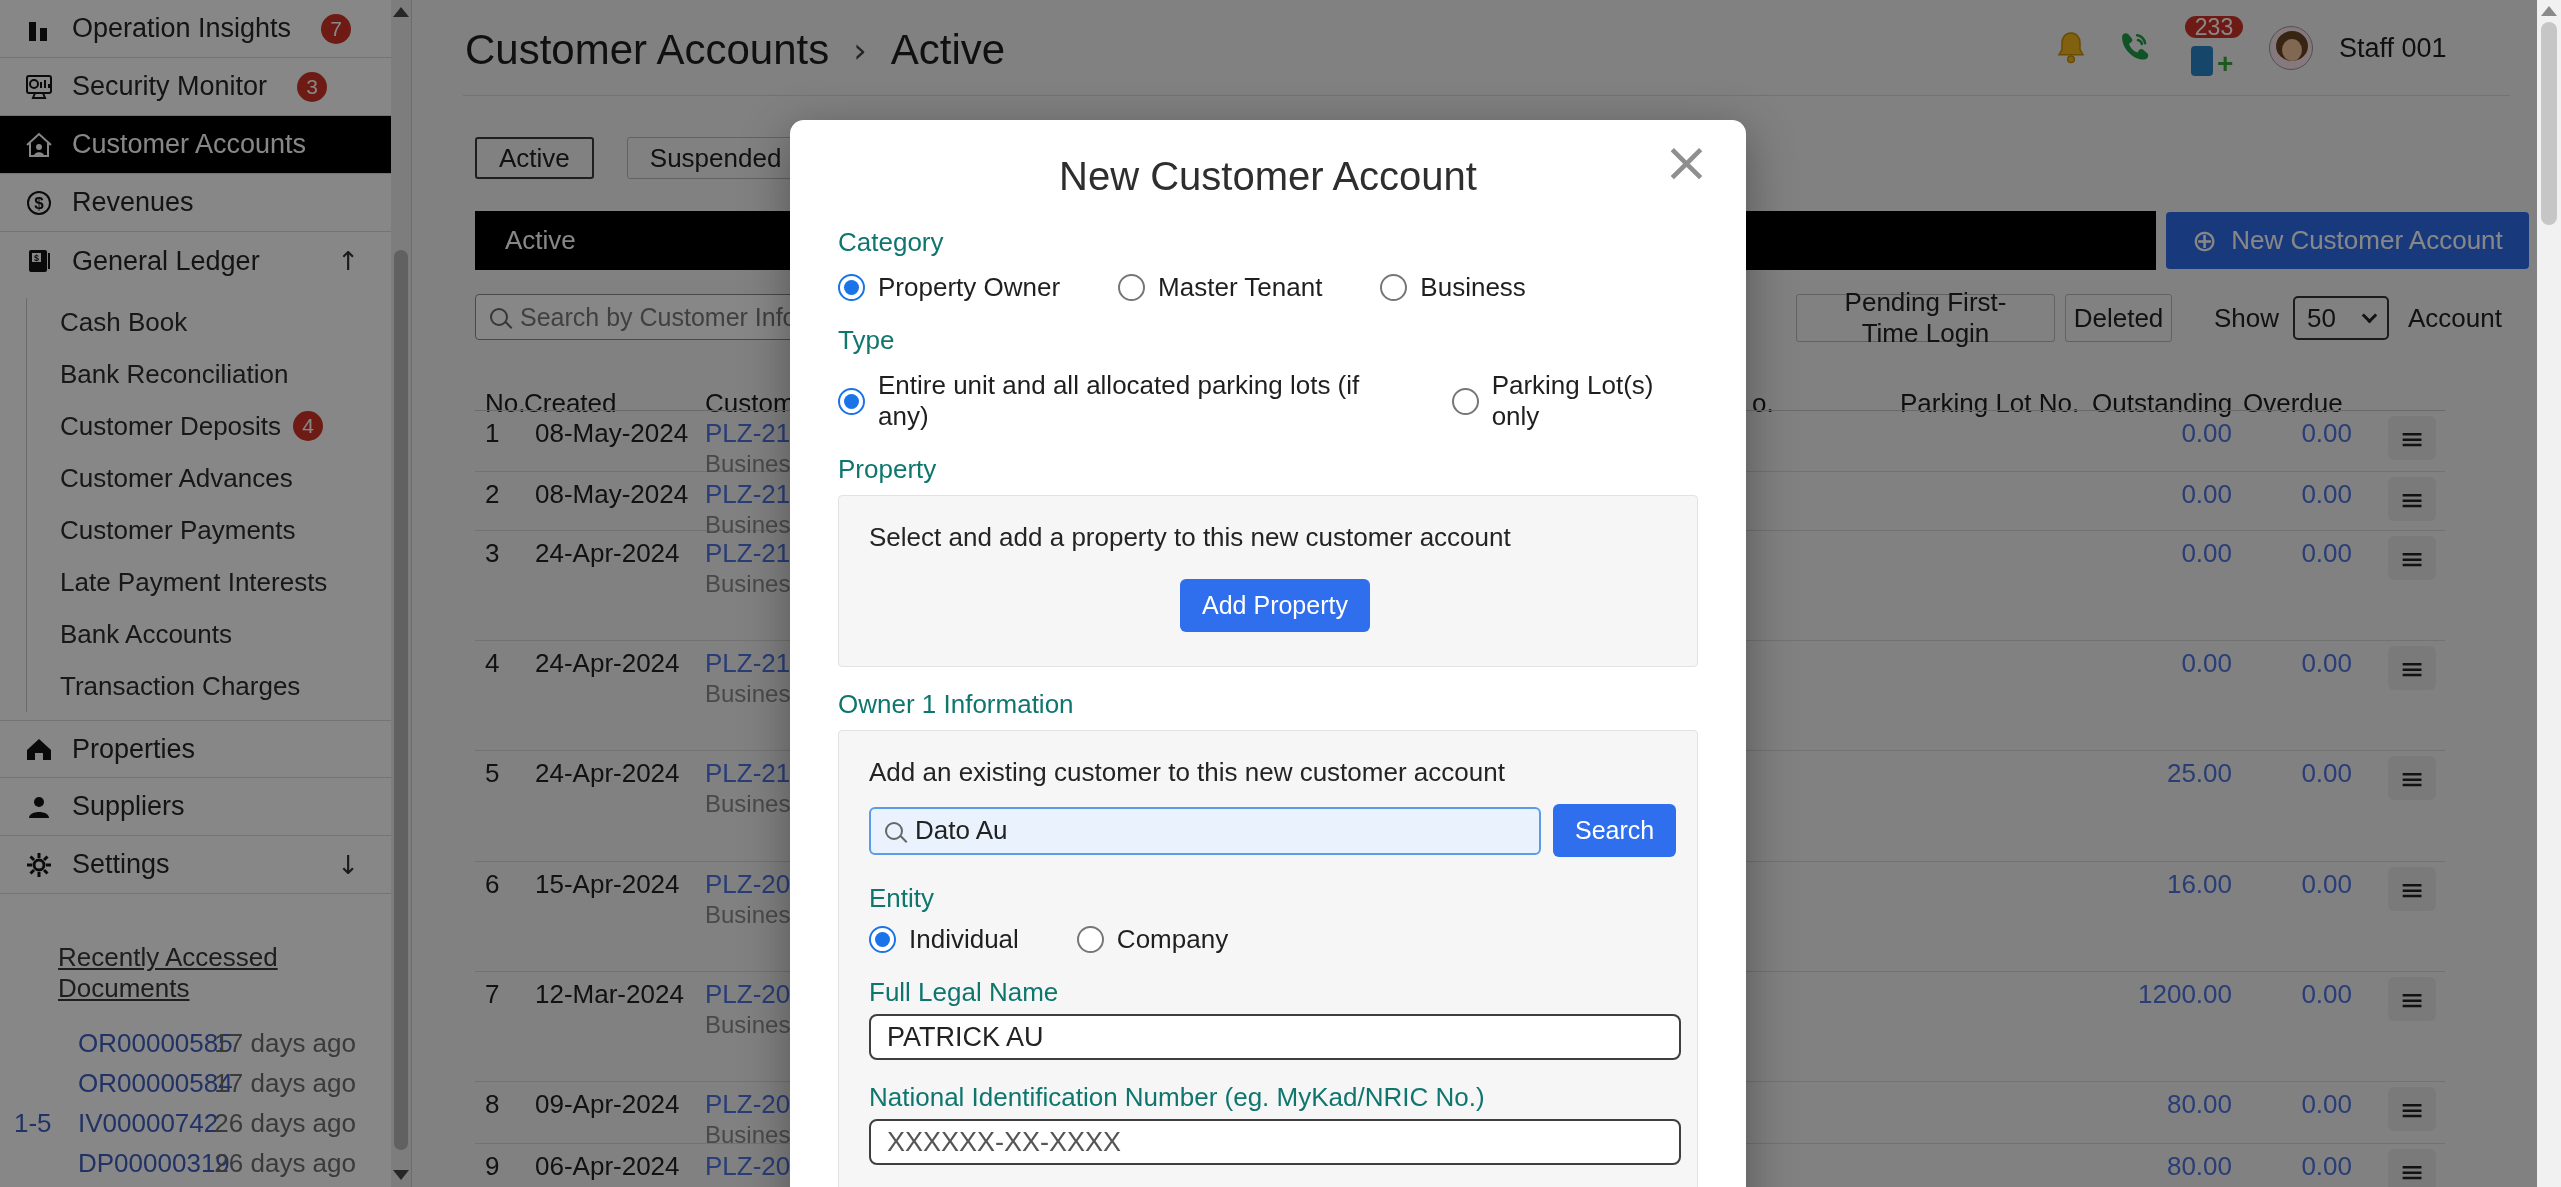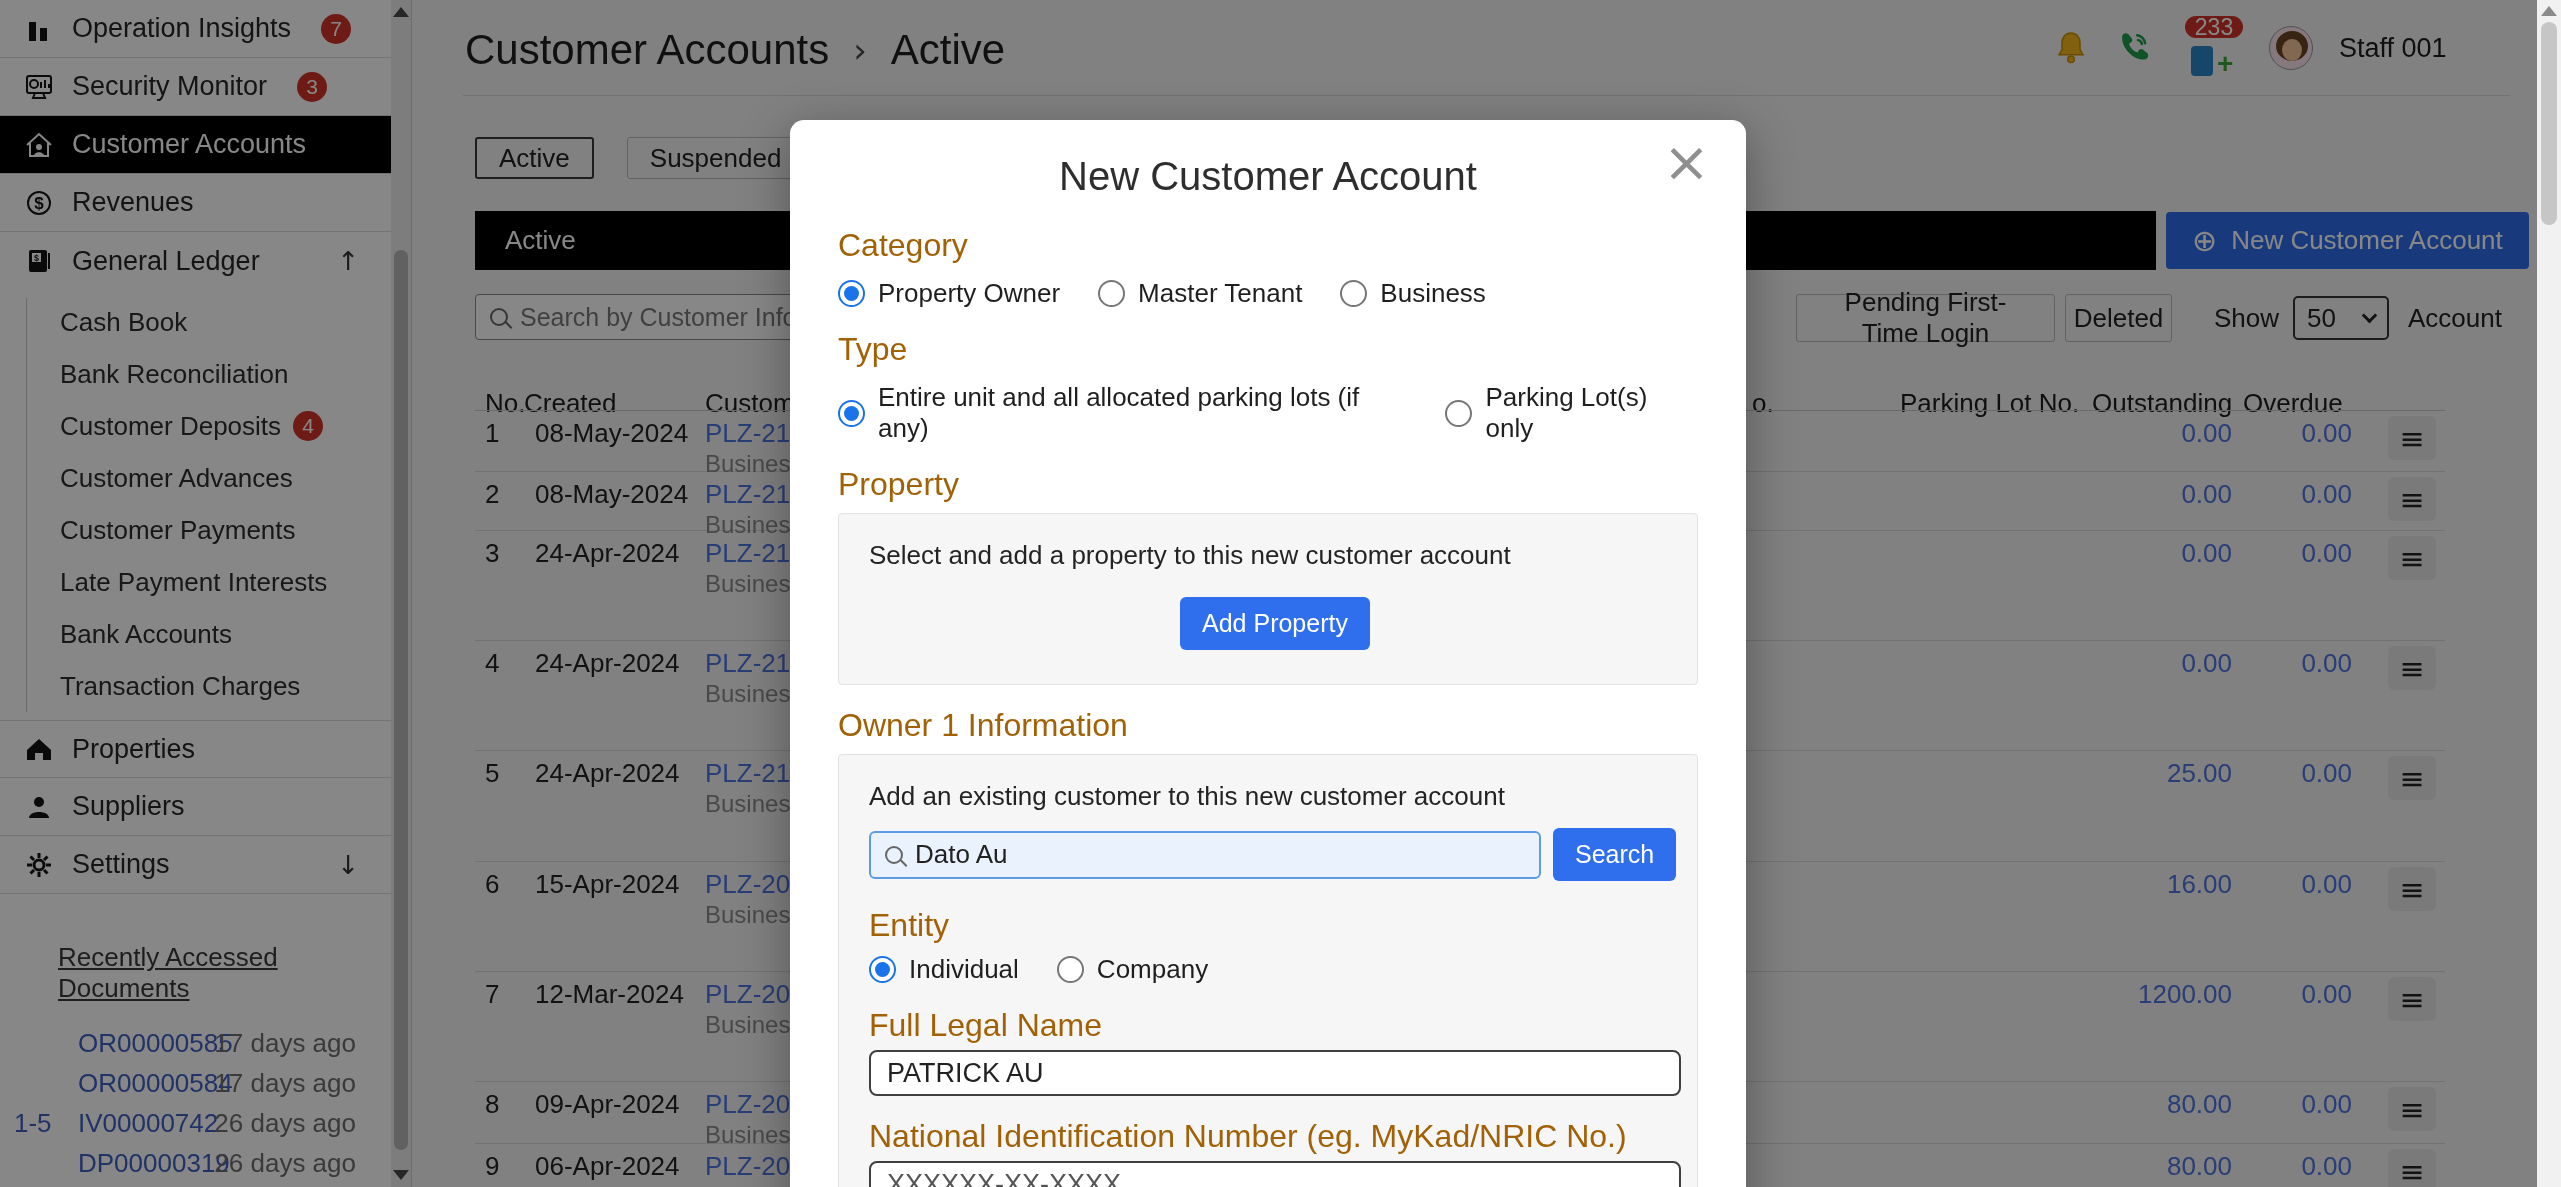--- a/index.html
+++ b/index.html
@@ -88,23 +88,23 @@
   .c-type { left:230px; top:39px; font-size:24px; color:#8a8a8a; }
   .c-out { right:213px; text-align:right; color:#4e73df; }
   .c-over { right:93px; text-align:right; color:#4e73df; }
   .row-menu { position:absolute; left:1913px; top:5px; width:48px; height:44px; background:#e7e7e7; border:none; border-radius:6px; font-size:30px; color:#222; cursor:pointer; font-family:"DejaVu Sans", sans-serif; display:flex; align-items:center; justify-content:center; }
 
   
   .overlay { position:absolute; left:0; top:0; width:2537px; height:1187px; background:rgba(0,0,0,0.47); z-index:50; }
   .modal { position:absolute; left:790px; top:120px; width:956px; z-index:60; background:#fff; border-radius:14px; box-shadow:0 12px 48px rgba(0,0,0,0.35); padding:0 48px 60px 48px; }
   .modal-title { text-align:center; margin-top:34px; font-size:40px; color:#2e2e2e; }
   .modal-close { position:absolute; top:14px; right:36px; font-size:56px; color:#8f8f8f; background:none; border:none; cursor:pointer; line-height:1; font-family:"DejaVu Sans", sans-serif; }
-  .m-label { margin-top:28px; font-size:32px; color:#a16207; }
+  .m-label { margin-top:28px; font-size:26px; color:#0f766e; }
   .m-label.tight { margin-top:22px; }
-  .radio-row { display:flex; align-items:flex-start; gap:38px; margin-top:14px; }
+  .radio-row { display:flex; align-items:flex-start; gap:58px; margin-top:14px; }
   .radio-opt { display:flex; align-items:center; gap:13px; font-size:26px; color:#1f1f1f; cursor:pointer; }
   .radio { width:27px; height:27px; border-radius:50%; border:2px solid #767676; position:relative; flex:0 0 auto; background:#fff; }
   .radio.sel { border-color:#1a73e8; }
   .radio.sel::after { content:""; position:absolute; left:4px; top:4px; width:15px; height:15px; border-radius:50%; background:#1a73e8; }
   .gray-box { margin-top:10px; background:#f6f6f6; border:1px solid #e2e2e2; border-radius:4px; padding:26px 16px 34px 30px; }
   .hint { font-size:26px; color:#242424; }
   .btn-blue { background:#2f6fed; color:#fff; border:none; border-radius:6px; font-size:25px; padding:12px 22px; cursor:pointer; font-family:inherit; }
   .center { text-align:center; margin-top:26px; }
   .search-row { display:flex; align-items:center; margin-top:16px; gap:12px; }
   .cust-search { width:672px; height:48px; background:#e9f2fd; border:2px solid #5c9ce6; border-radius:6px; display:flex; align-items:center; gap:12px; padding:0 14px; }

